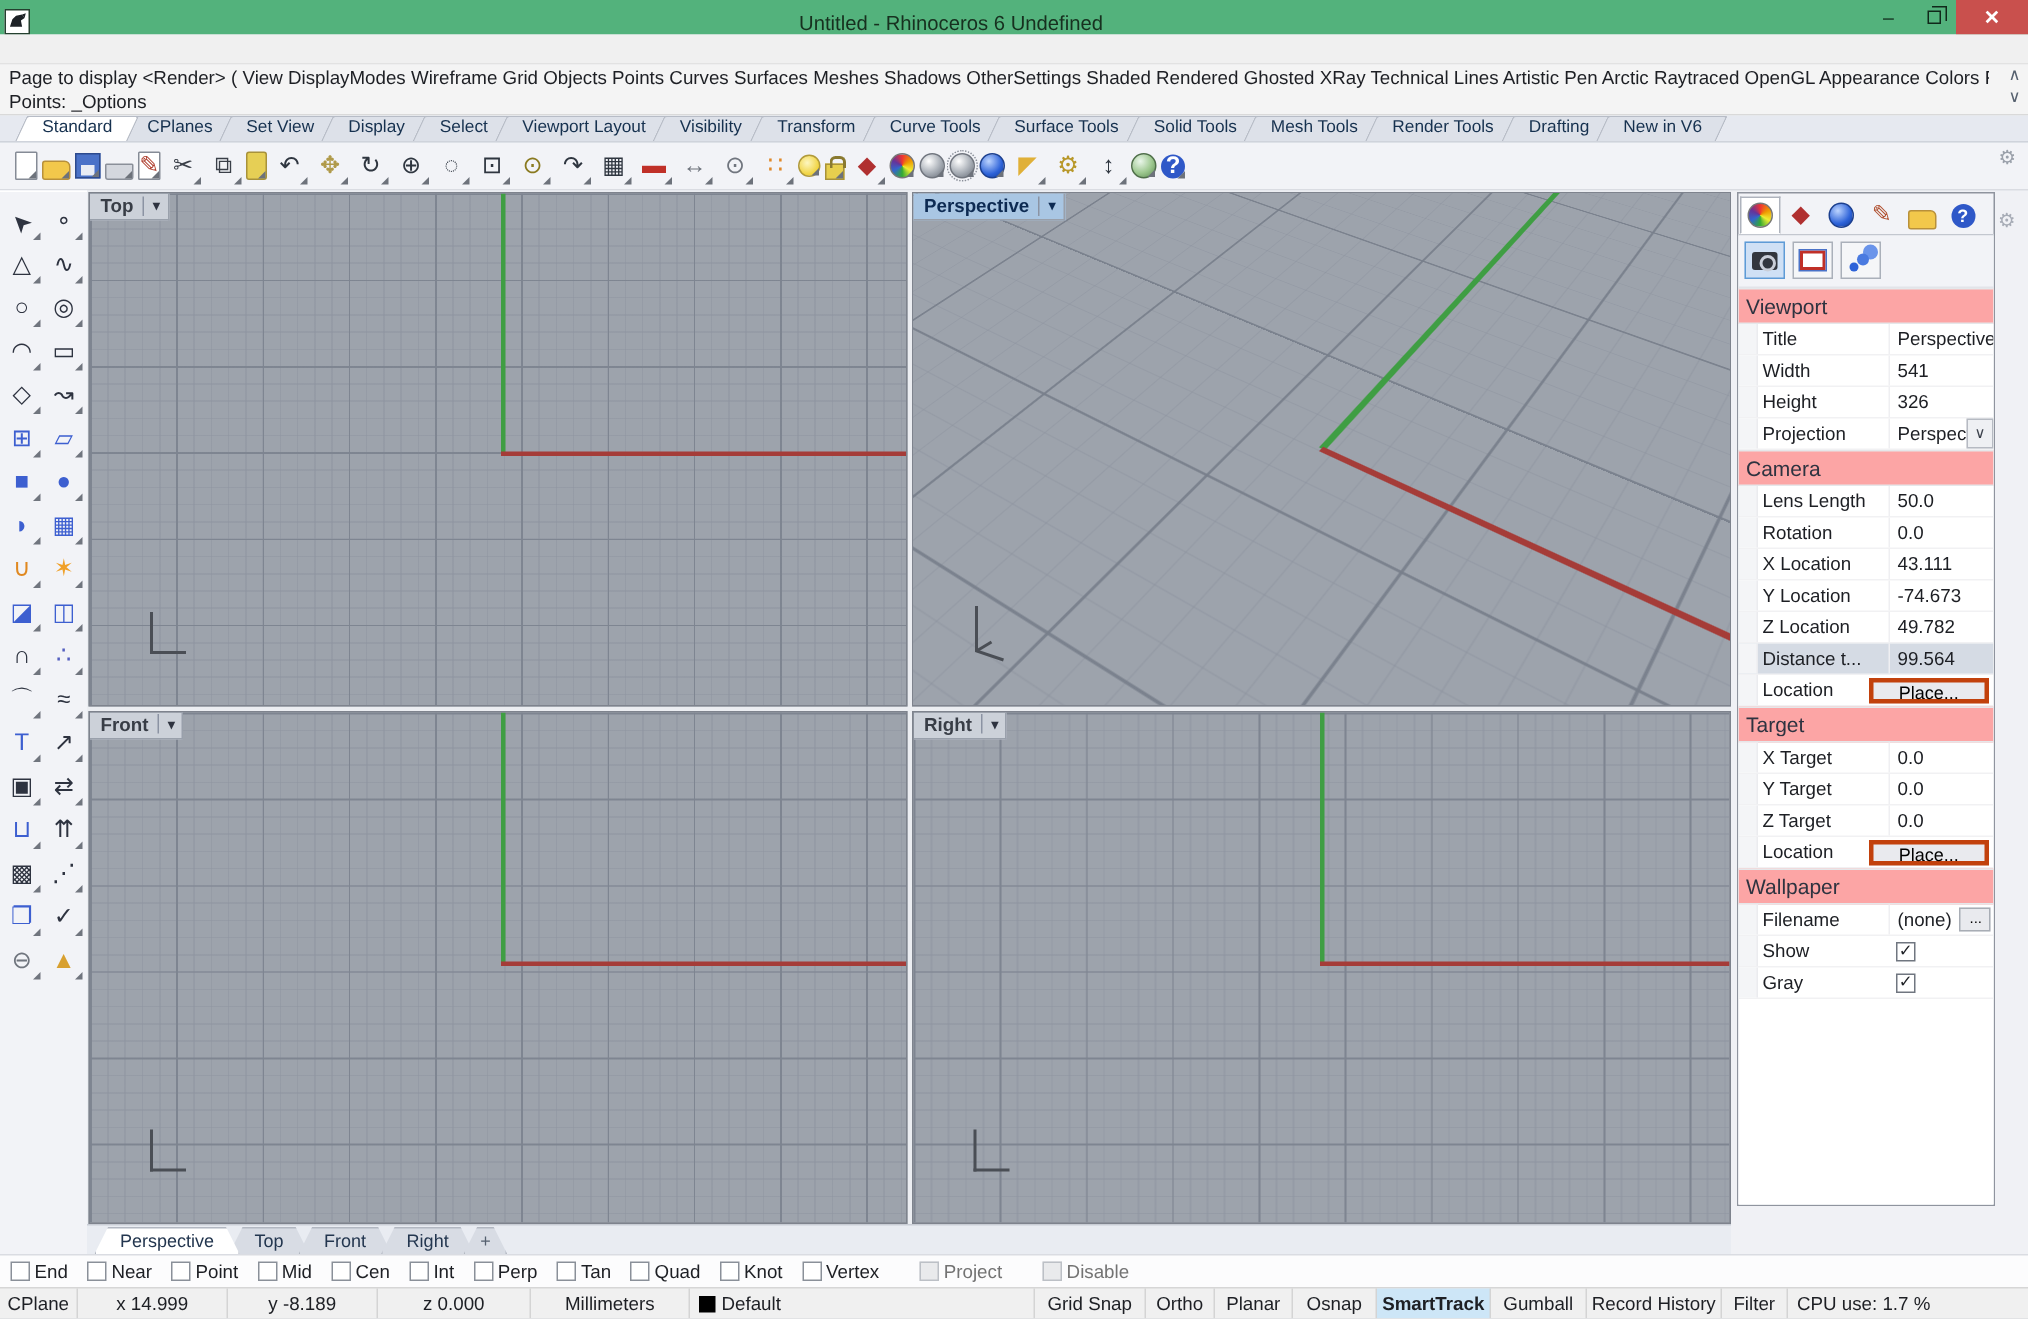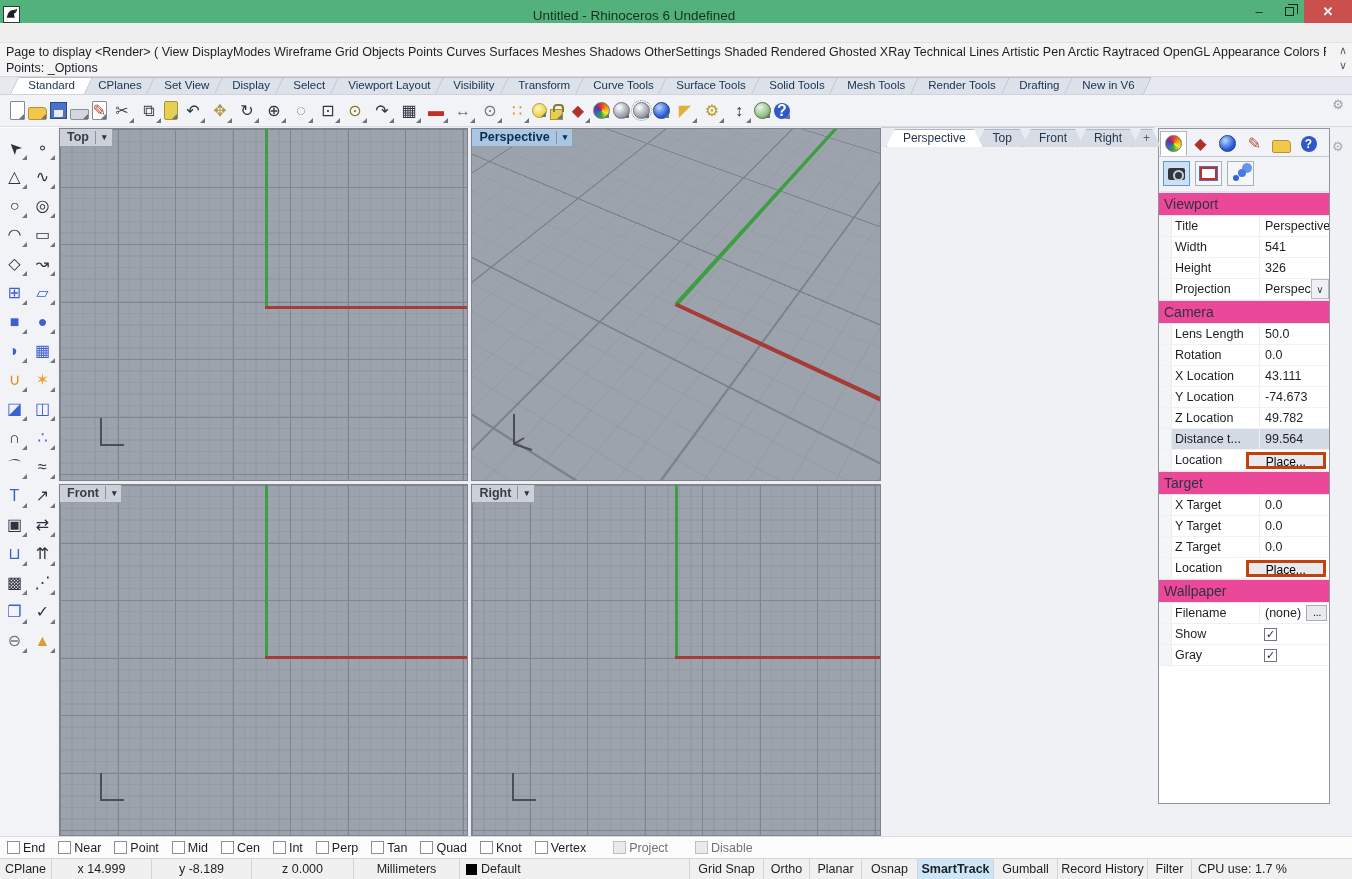--- a/index.html
+++ b/index.html
@@ -68,21 +68,21 @@
   .spheres-ic{width:6px;height:6px;border-radius:50%;background:#2d62d8;box-shadow:6px -5px 0 1px #4a7ae0, 11px -10px 0 2px #6a94ea;margin:8px 10px 0 0;}
   .rotNW .gl{transform:rotate(-135deg);}
 
   
   .main{flex:1;display:flex;min-height:0;}
   .left-toolbar{width:58px;background:#f2f3f7;border-top:1px solid #fff;display:grid;
                 grid-template-columns:28px 28px;justify-content:center;align-content:start;row-gap:2px;padding-top:6px;flex:0 0 auto;}
   .lticon{width:27px;height:27px;position:relative;display:flex;align-items:center;justify-content:center;font-size:17px;color:#2e3340;cursor:default;}
   .lticon::after{content:"";position:absolute;right:1px;bottom:1px;border-left:5px solid transparent;border-bottom:5px solid #70757e;}
 
-  .center{flex:1;display:flex;flex-direction:row;min-width:0;}
+  .center{flex:1;display:flex;flex-direction:column;min-width:0;}
   .vp-grid{flex:1;display:grid;grid-template-columns:1fr 1fr;grid-template-rows:1fr 1fr;gap:3px;background:#eceef2;padding:1px 0 0 1px;}
   .pane{position:relative;background:#9da3ac;border:1px solid #7e838d;overflow:hidden;cursor:crosshair;}
   .ortho-grid{position:absolute;inset:0;
      background-image:
        repeating-linear-gradient(to right, rgba(125,132,144,.95) 0 1px, transparent 1px 57.5px),
        repeating-linear-gradient(to bottom, rgba(125,132,144,.95) 0 1px, transparent 1px 57.5px),
        repeating-linear-gradient(to right, rgba(142,148,160,.5) 0 1px, transparent 1px 11.5px),
        repeating-linear-gradient(to bottom, rgba(142,148,160,.5) 0 1px, transparent 1px 11.5px);}
   .vp-title{position:absolute;top:0;left:0;z-index:6;background:#ccd1d9;color:#383d46;font-weight:bold;font-size:12.5px;
             padding:1px 5px 2px 7px;display:flex;align-items:center;gap:6px;border-right:1px solid #99a0ab;border-bottom:1px solid #99a0ab;cursor:default;}
@@ -114,21 +114,21 @@
   .right-panel{width:172px;margin:1px 0 0 4px;height:676px;border:1px solid #8f949e;background:#f2f3f7;display:flex;flex-direction:column;}
   .panel-tabs{height:27px;display:flex;align-items:flex-end;padding:2px 1px 0 1px;}
   .ptab{width:27px;height:25px;display:flex;align-items:center;justify-content:center;border:1px solid transparent;cursor:default;}
   .ptab.active{background:#fff;border-color:#aeb3bd;border-bottom-color:#fff;position:relative;z-index:2;}
   .panel-body{flex:1;border-top:1px solid #c3c7cf;background:#f6f7f9;display:flex;flex-direction:column;min-height:0;}
   .subbtns{padding:4px 4px 5px;display:flex;gap:5px;background:#f2f3f7;border-bottom:1px solid #e2e4e9;}
   .subbtn{width:27px;height:25px;border:1px solid #aab0ba;background:#f5f6f8;display:flex;align-items:center;justify-content:center;cursor:default;}
   .subbtn.active{background:#cfe0f5;border-color:#5e9bd6;}
   .props{flex:1;background:#fff;overflow:hidden;font-size:12.5px;}
   .prow{display:flex;align-items:center;height:21px;position:relative;cursor:default;}
-  .prow.section{height:24px;background:#ec4899;border-top:1px solid #e5e7ea;border-bottom:1px solid #e5e7ea;
+  .prow.section{height:24px;background:#fca5a5;border-top:1px solid #e5e7ea;border-bottom:1px solid #e5e7ea;
                 font-size:14px;color:#2e3340;padding-left:5px;}
   .prow.row{padding-left:16px;border-bottom:1px solid #f1f1f3;}
   .prow.row::before{content:"";position:absolute;left:0;top:0;bottom:0;width:12px;background:#f4f5f7;border-right:1px solid #ebecef;}
   .plabel{width:84px;overflow:hidden;white-space:nowrap;z-index:1;}
   .pval{flex:1;overflow:hidden;white-space:nowrap;display:none;border-left:1px solid #efeff2;padding-left:5px;height:100%;align-items:center;}
   .prow.text .pval{display:flex;}
   .pbtn{display:none;margin-left:auto;margin-right:3px;width:92px;height:17px;border:3px solid #c2410c;background:#e9eaee;font:inherit;font-size:12px;line-height:13px;}
   .prow.btn .pbtn{display:block;}
   .pdrop{display:none;margin-left:0;width:18px;height:20px;border:1px solid #b6bac2;background:#eef0f3;color:#3c424c;
          font-size:10px;align-items:center;justify-content:center;}

